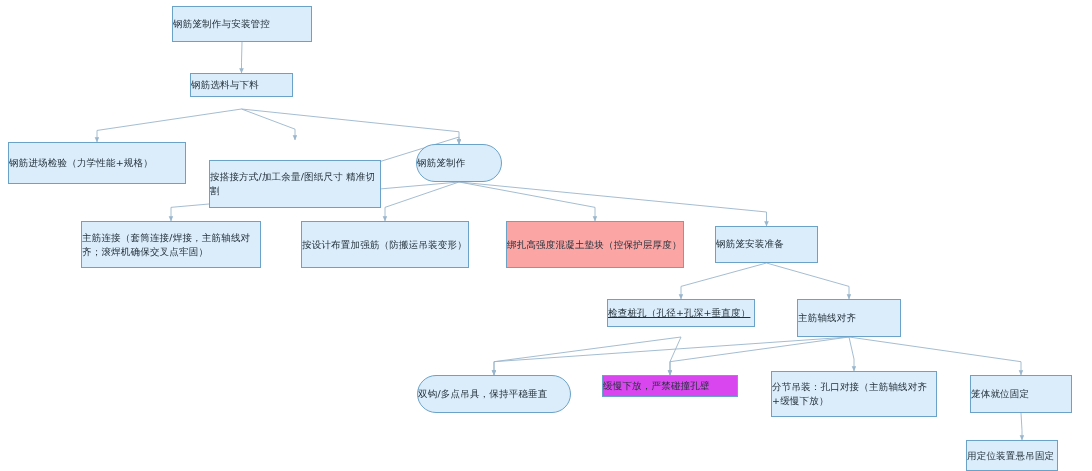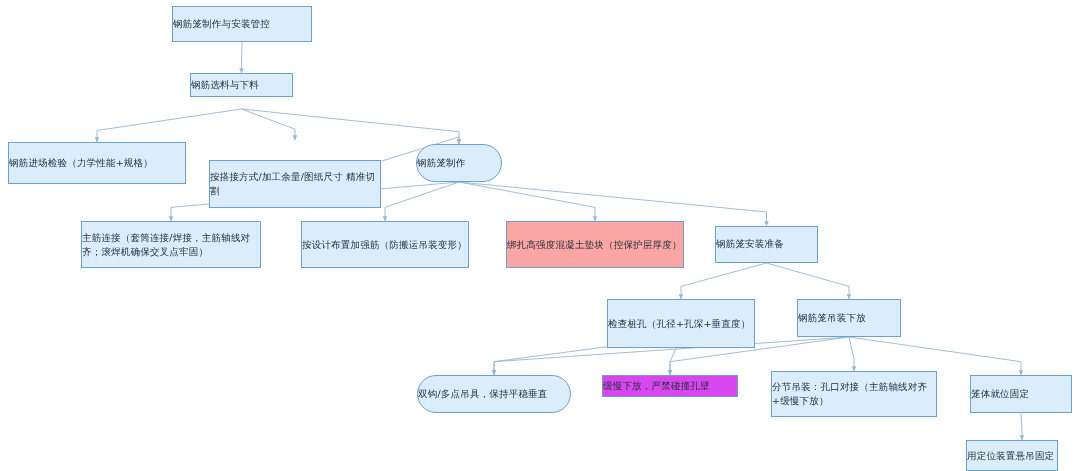--- a/index.html
+++ b/index.html
@@ -93,25 +93,25 @@
     </div>
     <div class="node" style="left: 301px; top: 221px; width: 168px; height: 47px; background: rgb(219, 236, 250); border-color: rgb(107, 163, 200); color: rgb(35, 49, 58);">
       <span>按设计布置加强筋（防搬运吊装变形）</span>
     </div>
     <div class="node" style="left: 506px; top: 221px; width: 178px; height: 47px; background: #fca5a5; border-color: rgb(107, 163, 200); color: rgb(35, 49, 58);">
       <span>绑扎高强度混凝土垫块（控保护层厚度）</span>
     </div>
     <div class="node" style="left: 715px; top: 226px; width: 103px; height: 37px; background: rgb(219, 236, 250); border-color: rgb(107, 163, 200); color: rgb(35, 49, 58); font-family: Liberation Serif, serif;">
       <span>钢筋笼安装准备</span>
     </div>
-    <div class="node" style="left: 607px; top: 299px; width: 148px; height: 49px; background: rgb(219, 236, 250); border-color: rgb(107, 163, 200); color: rgb(35, 49, 58);">
+    <div class="node" style="left: 607px; top: 299px; width: 148px; height: 28px; background: rgb(219, 236, 250); border-color: rgb(107, 163, 200); color: rgb(35, 49, 58); text-decoration: underline;">
       <span>检查桩孔（孔径+孔深+垂直度）</span>
     </div>
     <div class="node" style="left: 797px; top: 299px; width: 104px; height: 38px; background: rgb(219, 236, 250); border-color: rgb(107, 163, 200); color: rgb(35, 49, 58);">
-      <span>钢筋笼吊装下放</span>
+      <span>主筋轴线对齐</span>
     </div>
     <div class="node" style="left: 417px; top: 375px; width: 154px; height: 38px; background: rgb(219, 236, 250); border-color: rgb(107, 163, 200); color: rgb(35, 49, 58); border-radius: 19px;">
       <span>双钩/多点吊具，保持平稳垂直</span>
     </div>
     <div class="node" style="left: 602px; top: 375px; width: 136px; height: 22px; background: #d946ef; border-color: rgb(107, 163, 200); color: rgb(35, 49, 58);">
       <span>缓慢下放，严禁碰撞孔壁</span>
     </div>
     <div class="node" style="left: 771px; top: 371px; width: 166px; height: 46px; background: rgb(219, 236, 250); border-color: rgb(107, 163, 200); color: rgb(35, 49, 58);">
       <span>分节吊装：孔口对接（主筋轴线对齐+缓慢下放）</span>
     </div>

